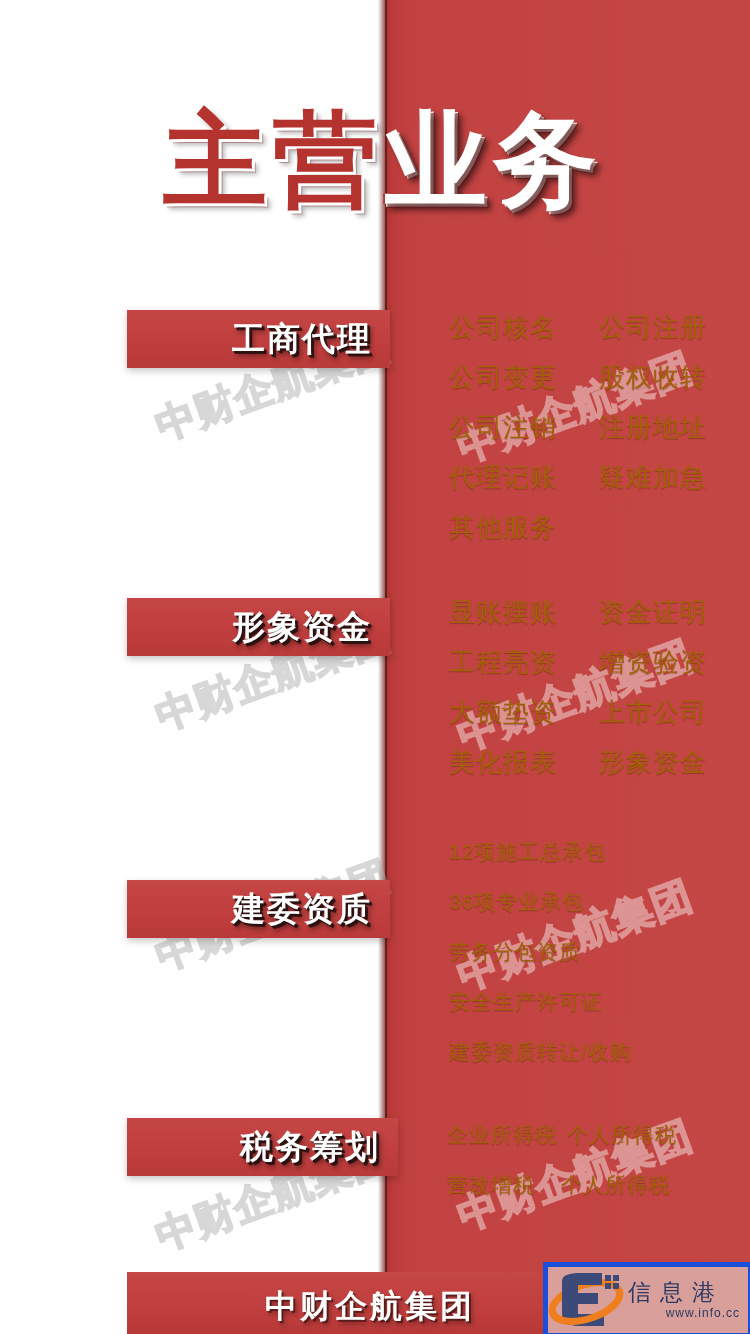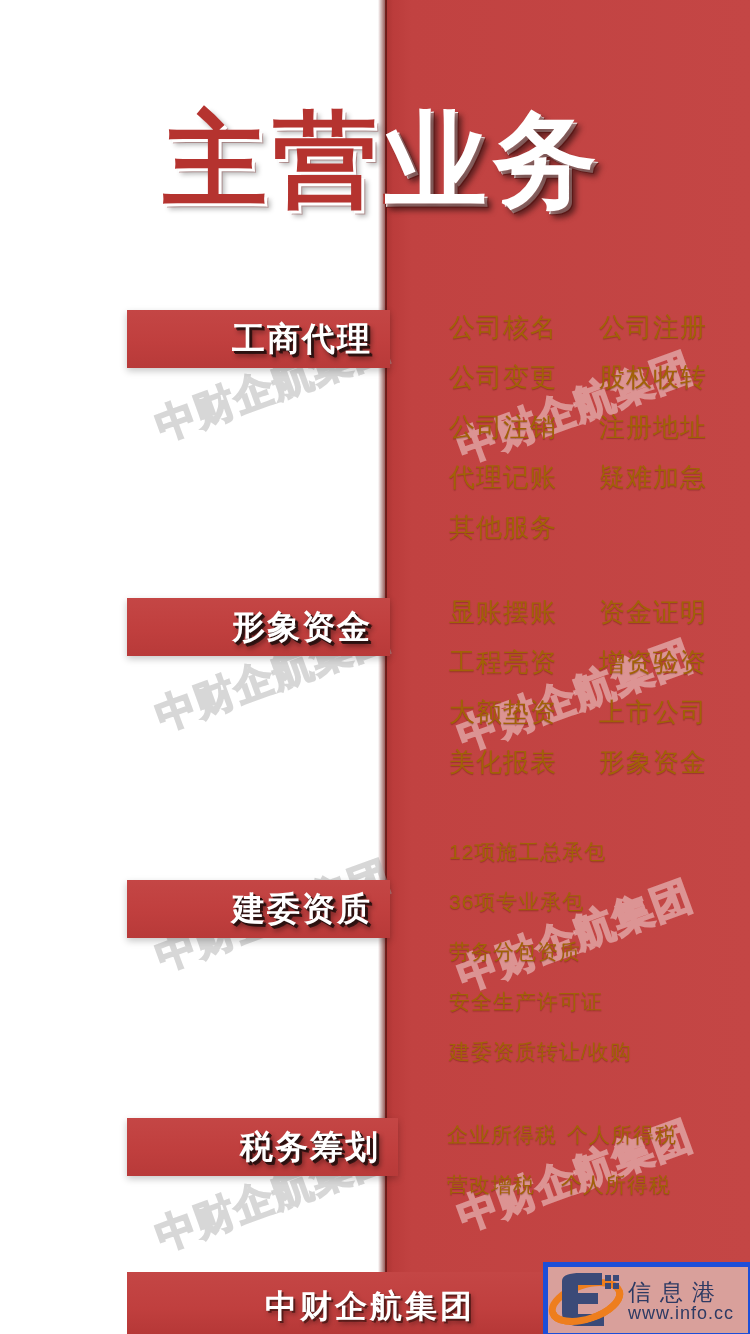--- a/index.html
+++ b/index.html
@@ -224,26 +224,26 @@
     justify-content: center;
   }
   .logo-cn {
     font-size: 23px;
     letter-spacing: 9px;
     color: #2d3a63;
     line-height: 26px;
     font-family: "Liberation Serif", "DejaVu Serif", serif;
   }
   .logo-url {
-    font-size: 18px;
+    font-size: 12px;
     letter-spacing: 1px;
     color: #2d3a63;
     line-height: 15px;
     text-align: right;
-    padding-right: 16px;
+    padding-right: 8px;
     font-family: "Liberation Sans", "DejaVu Sans", sans-serif;
   }
 </style>
 </head>
 <body>
 
 <div class="poster">
 
   <div class="red-panel"></div>
   <div class="red-panel-edge"></div>

